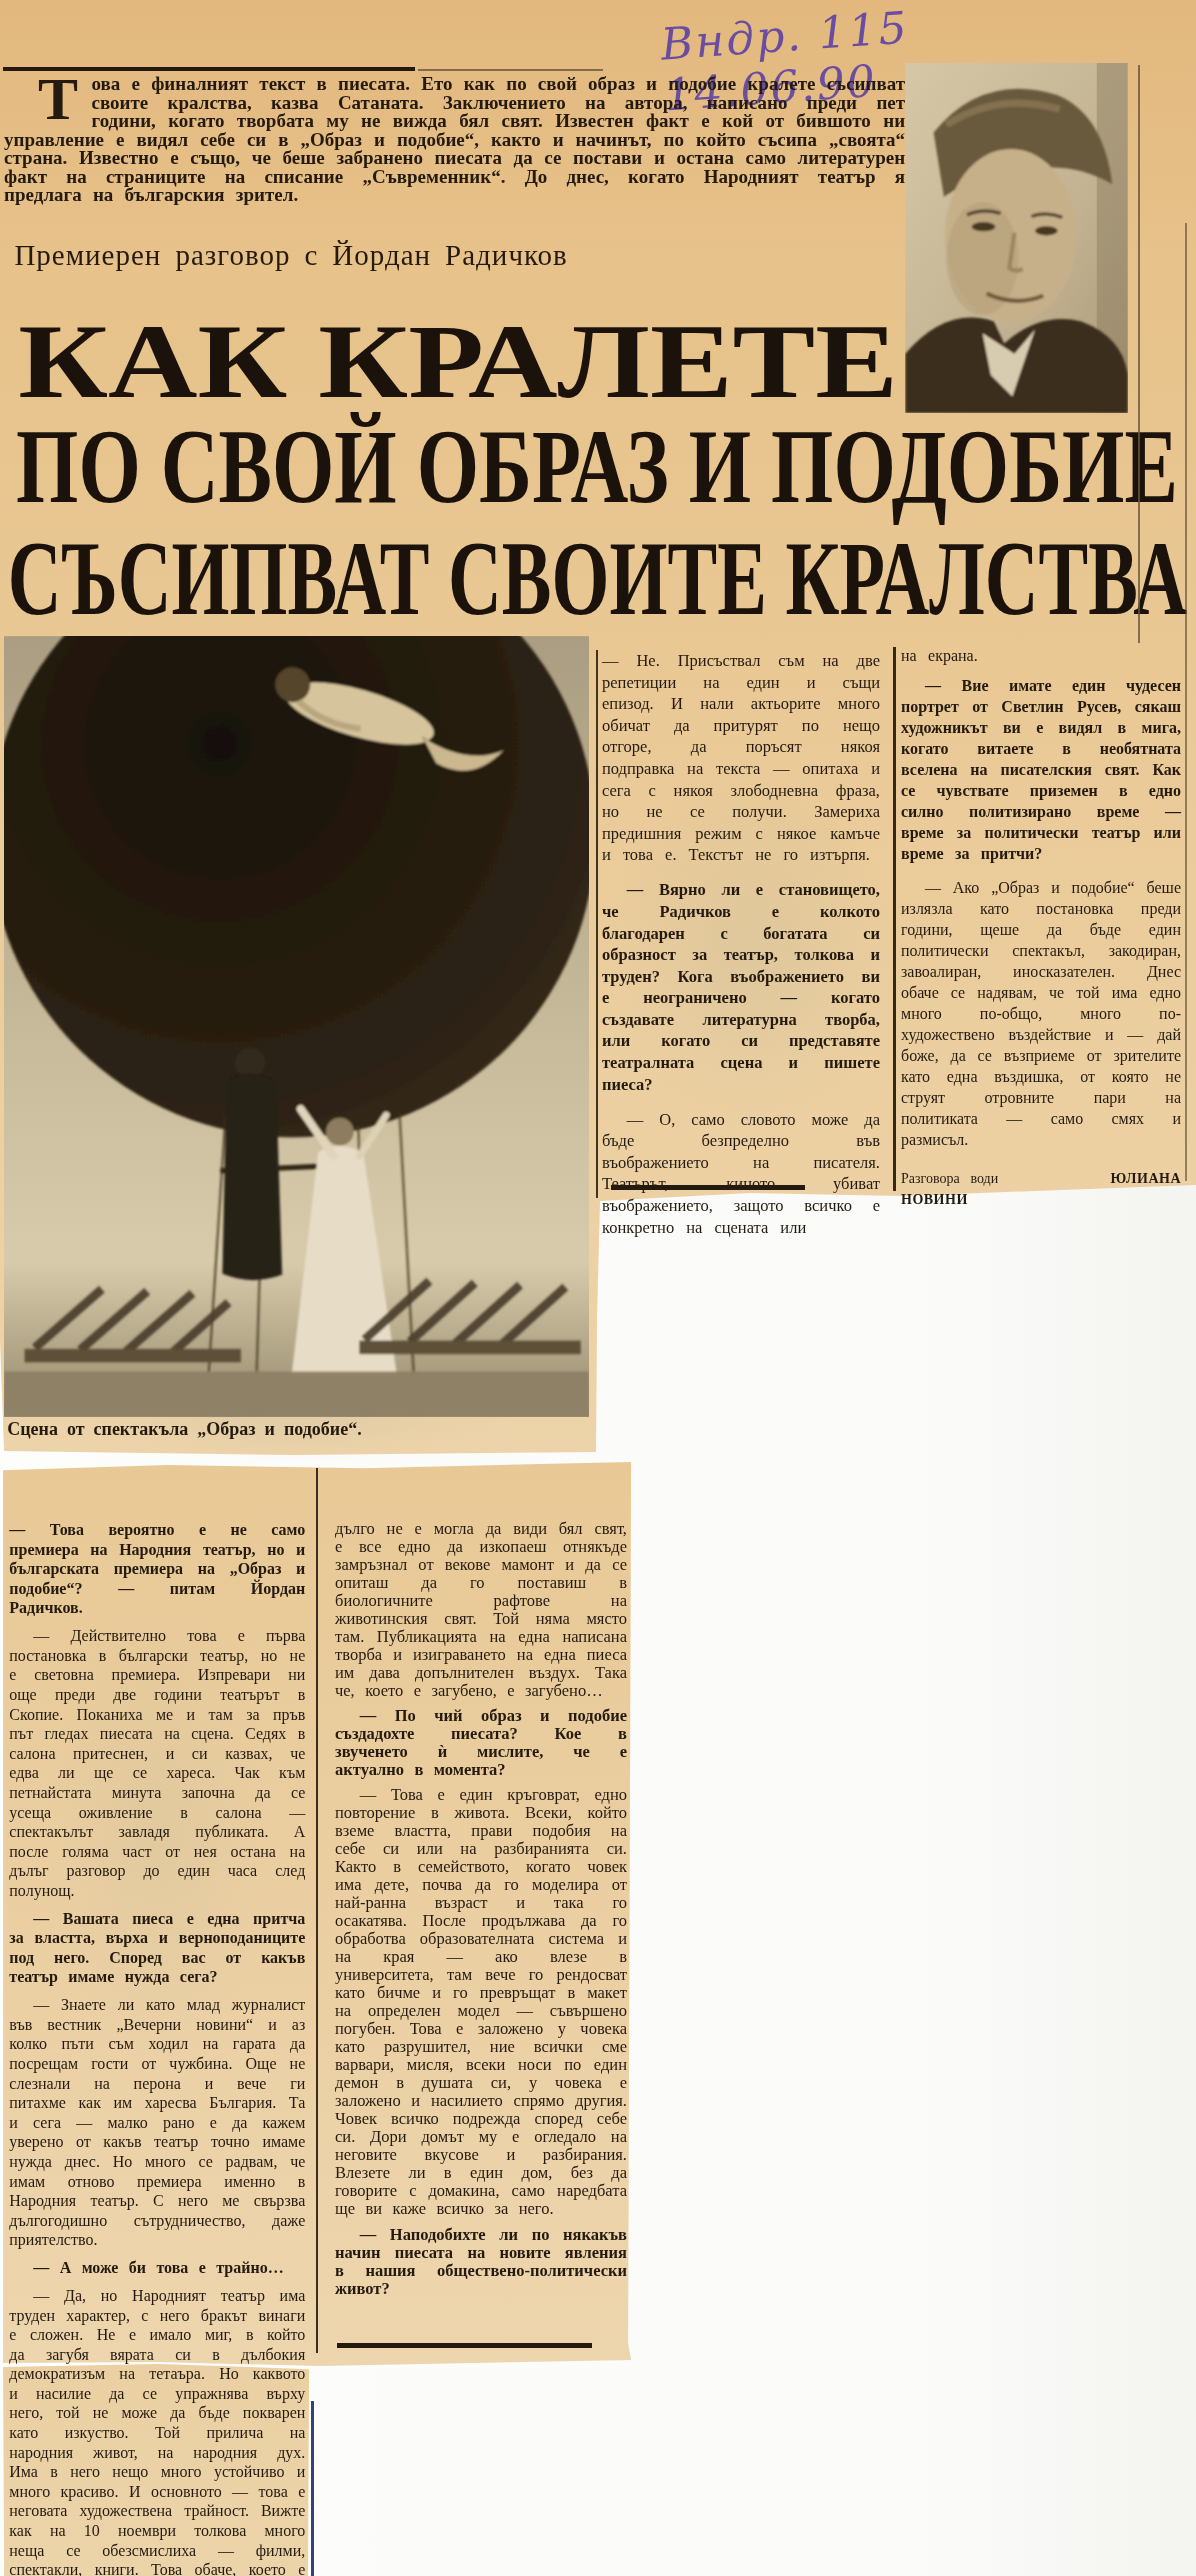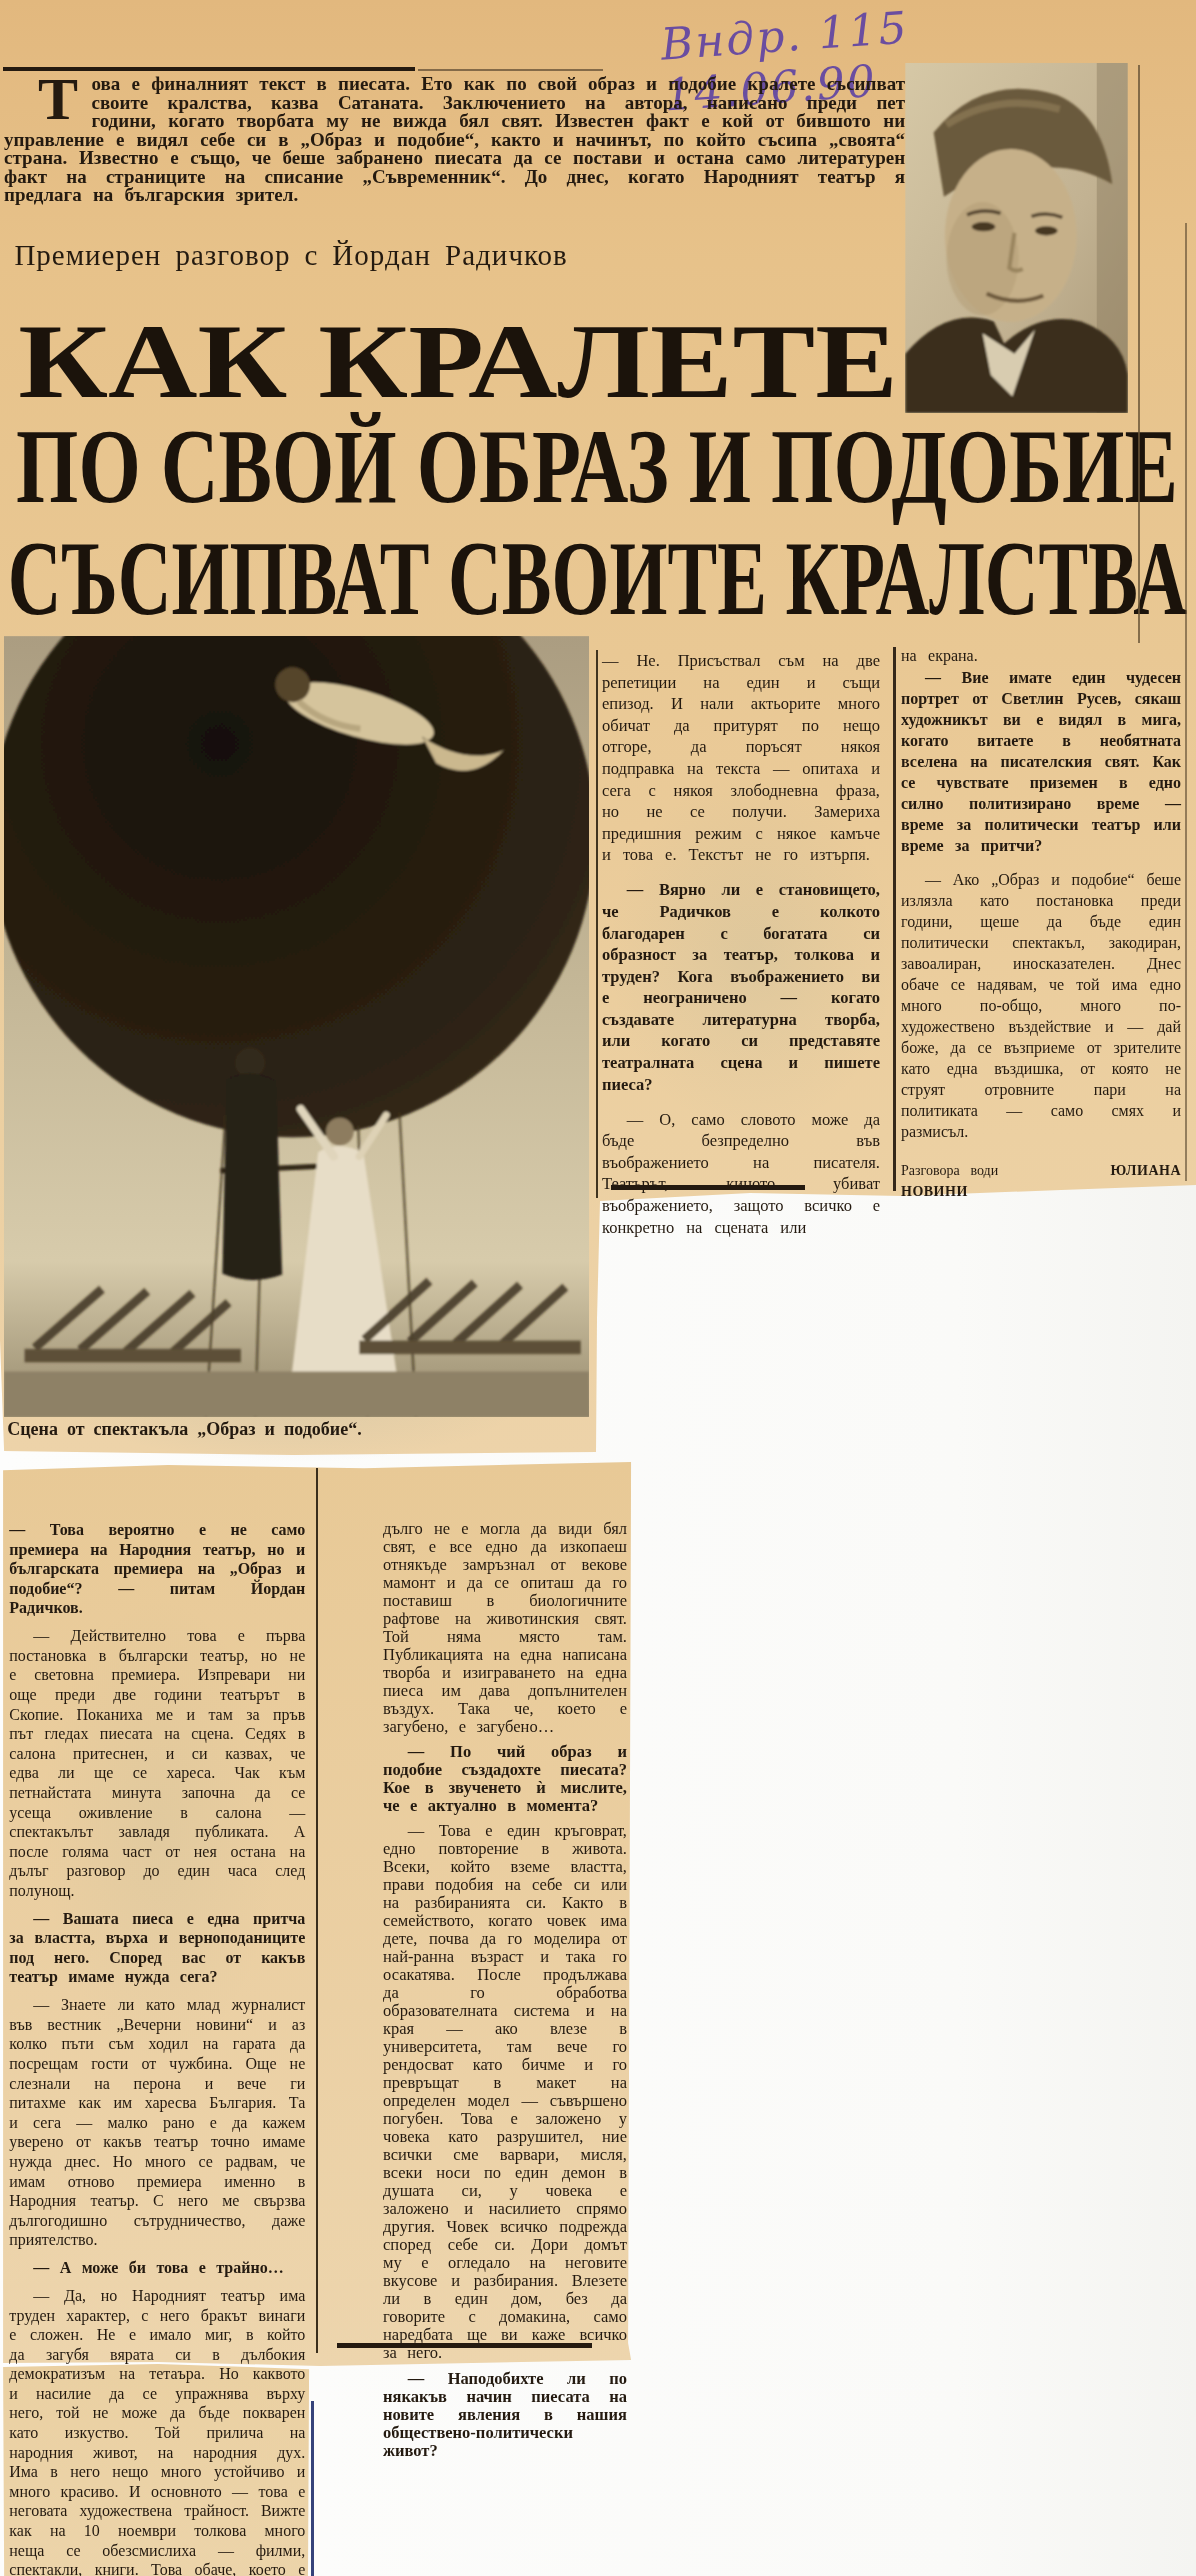--- a/index.html
+++ b/index.html
@@ -34,21 +34,21 @@
   .caption{left:7.2px;top:1419px;width:541px;font-size:18px;font-weight:bold;word-spacing:.25em;}
   .col{position:absolute;text-align:justify;}
   .col p{margin:0 0 13.4px 0;text-indent:1.5em;}
   .col p.cont{text-indent:0;}
   .col p.q{font-weight:bold;}
   .col2{left:602px;top:650px;width:278px;font-size:16.5px;line-height:21.6px;word-spacing:.48em;}
   .col3{left:901px;top:645px;width:280px;font-size:16px;line-height:21px;word-spacing:.46em;}
   .colA{left:9.3px;top:1520px;width:296px;font-size:16px;line-height:19.6px;word-spacing:.40em;}
   .colA p{margin-bottom:8.2px;}
   .colB{left:335px;top:1520px;width:292px;font-size:16.5px;line-height:18px;word-spacing:.38em;}
-  .colB p{margin-bottom:7.2px;margin-left:48px;}
+  .colB p{margin-bottom:7.2px;}
   .byline{margin-top:17.5px;font-size:14px;}
   .byline .r1{display:flex;justify-content:space-between;}
   .byline b{font-weight:bold;letter-spacing:0.5px;}
   svg text{font-family:"Liberation Serif",serif;}
 </style>
 </head>
 <body>
 
 <div id="page">
 
@@ -181,21 +181,21 @@
   <div class="vline" style="left:893px;top:647px;width:2.6px;height:544px;background:#35281a;"></div>
 
   <div class="col col2">
     <p class="cont">— Не. Присъствал съм на две репетиции на един и същи епизод. И нали актьорите много обичат да притурят по нещо отгоре, да поръсят някоя подправка на текста — опитаха и сега с някоя злободневна фраза, но не се получи. Замериха предишния режим с някое камъче и това е. Текстът не го изтърпя.</p>
     <p class="q">— Вярно ли е становището, че Радичков е колкото благодарен с богатата си образност за театър, толкова и труден? Кога въображението ви е неограничено — когато създавате литературна творба, или когато си представяте театралната сцена и пишете пиеса?</p>
     <p>— О, само словото може да бъде безпределно във въображението на писателя. Театърът, киното убиват въображението, защото всичко е конкретно на сцената или</p>
   </div>
   <div class="rule" style="left:611px;top:1185px;width:194px;height:4.6px;"></div>
 
   <div class="col col3">
-    <p class="cont" style="margin-bottom:1px;">на екрана.</p>
+    <p class="cont" style="margin-bottom:9px;">на екрана.</p>
     <p class="q">— Вие имате един чудесен портрет от Светлин Русев, сякаш художникът ви е видял в мига, когато витаете в необятната вселена на писателския свят. Как се чувствате приземен в едно силно политизирано време — време за политически театър или време за притчи?</p>
     <p>— Ако „Образ и подобие“ беше излязла като постановка преди години, щеше да бъде един политически спектакъл, закодиран, завоалиран, иносказателен. Днес обаче се надявам, че той има едно много по-общо, много по-художествено въздействие и — дай боже, да се възприеме от зрителите като една въздишка, от която не струят отровните пари на политиката — само смях и размисъл.</p>
     <div class="byline">
       <div class="r1">
           <span>Разговора води</span>
           <b>ЮЛИАНА</b>
         </div>
       <div><b>НОВИНИ</b></div>
     </div>
   </div>

